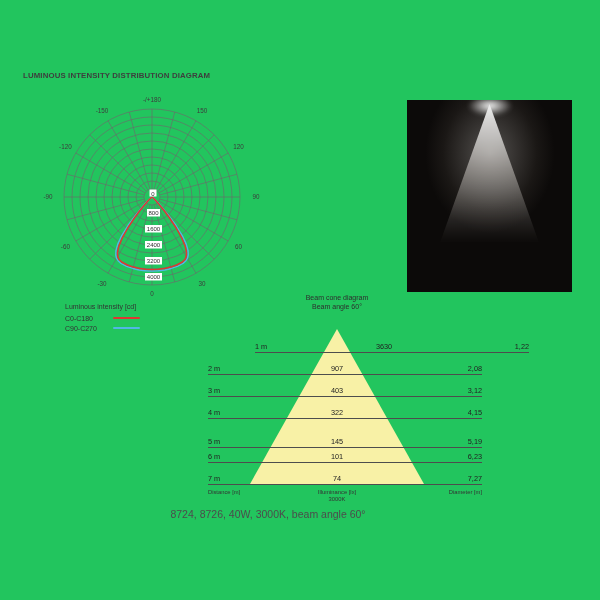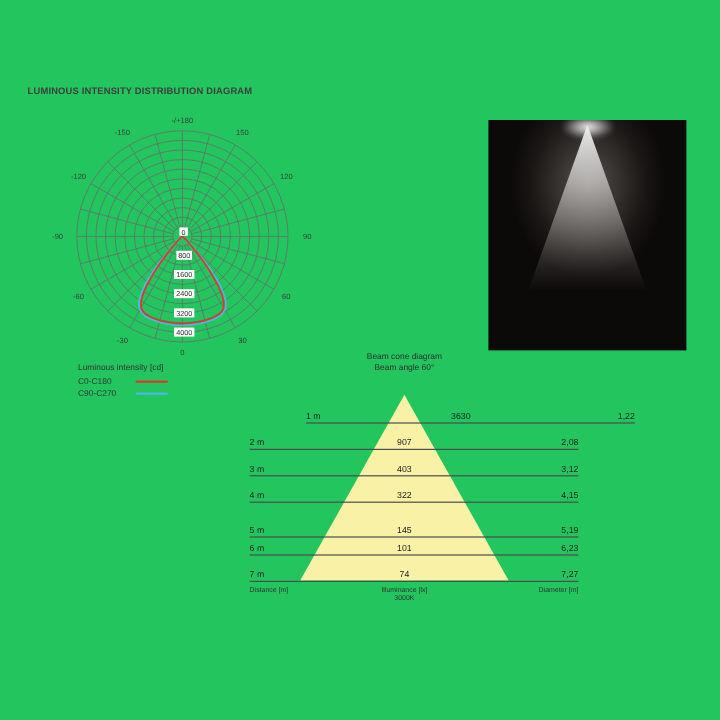--- a/index.html
+++ b/index.html
@@ -195,14 +195,15 @@
           <span class="bl">Distance [m]</span>
           <span class="bc">
             <div>Illuminance [lx]</div>
             <div>3000K</div>
           </span>
           <span class="br">Diameter [m]</span>
         </div>
       </div>
   </div>
 
+  <div id="caption">8724, 8726, 40W, 3000K, beam angle 60°</div>
 
 </div>
 
 </body></html>

